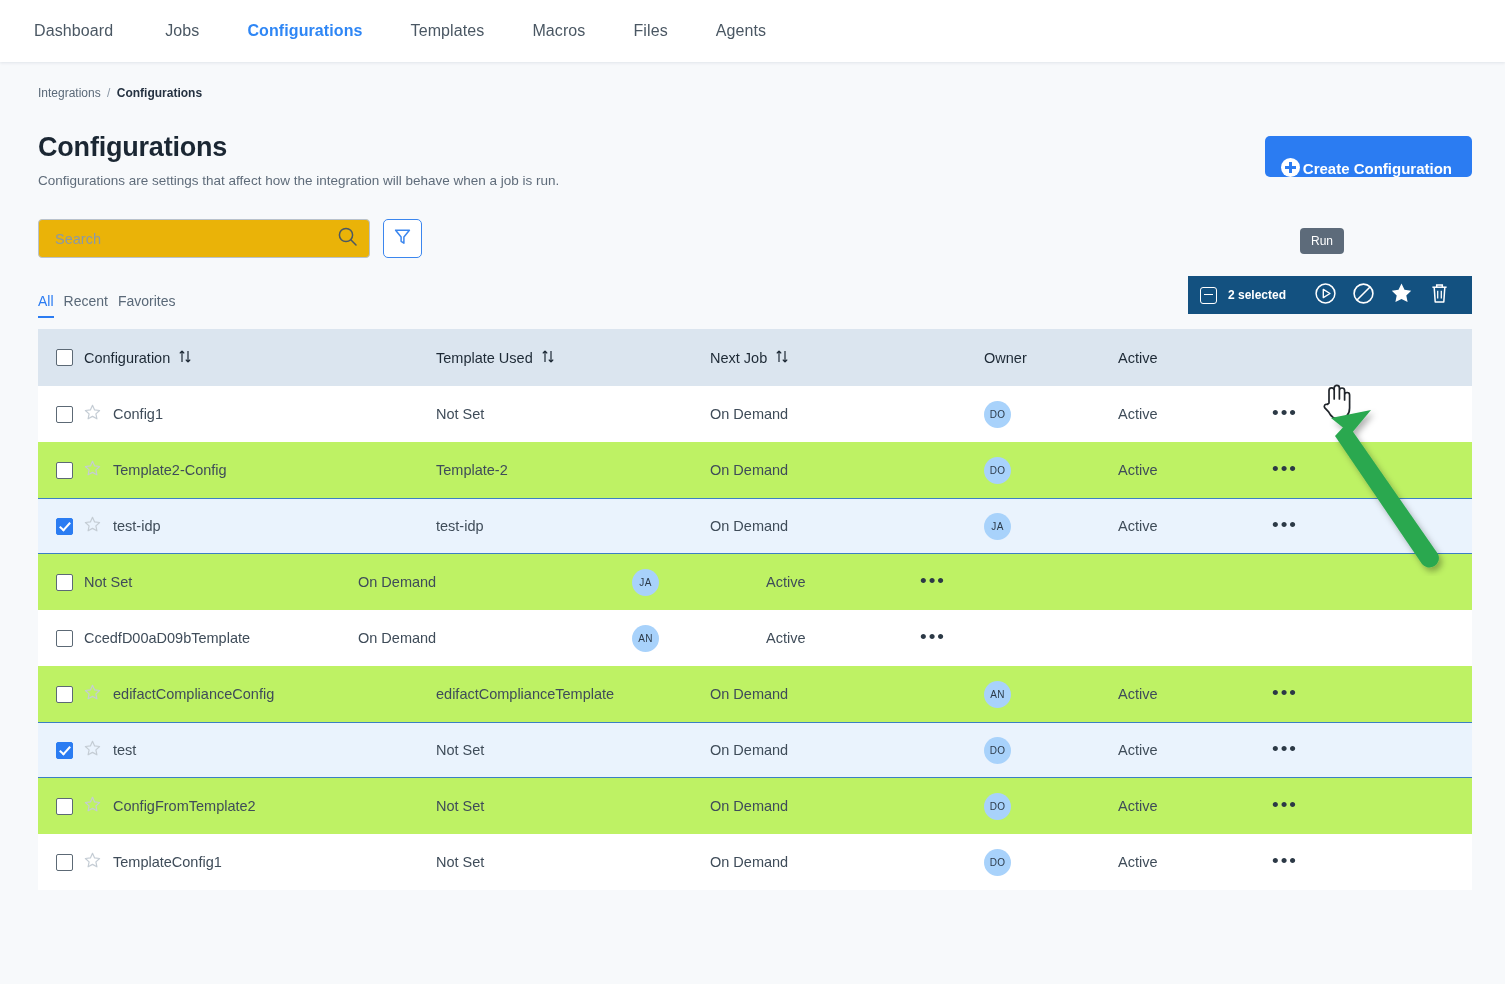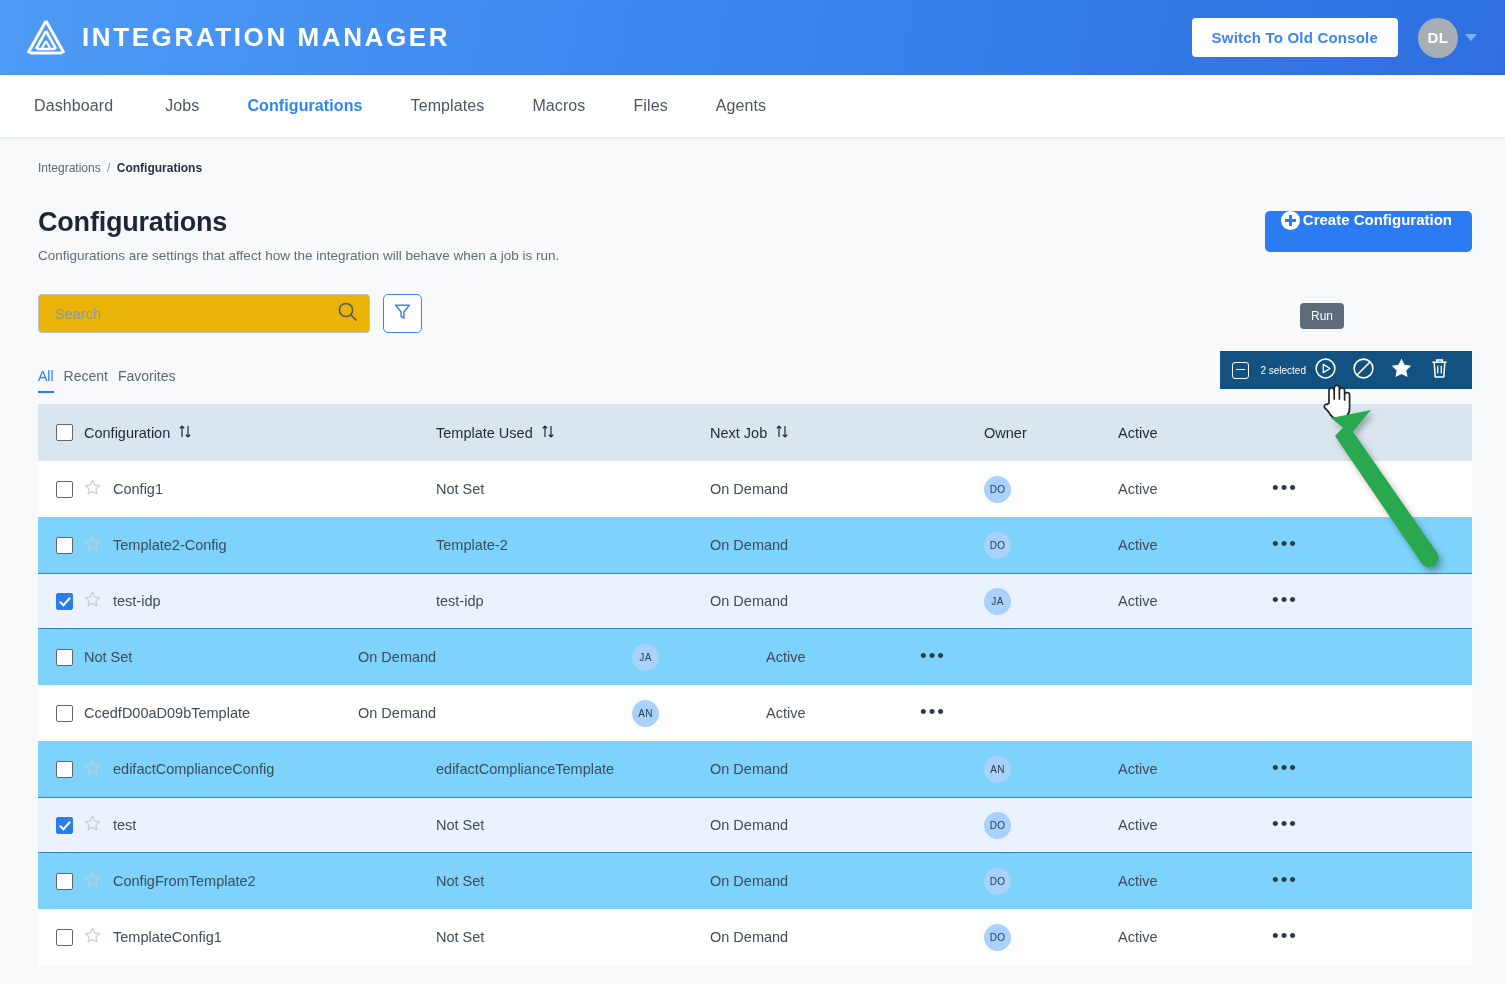--- a/index.html
+++ b/index.html
@@ -76,21 +76,21 @@
   .page-head { display: flex; align-items: flex-start; }
   .page-title { font-size: 27px; color: #1b2733; font-weight: bold; letter-spacing: -.2px; }
   .page-sub { font-size: 13.5px; color: #5f6c7a; margin-top: 10px; }
 
   .create-btn {
     margin-left: auto; margin-top: 4px;
     background: #2b7cf2; border: none; border-radius: 5px;
     color: #fff; font-size: 15px; font-weight: bold;
     font-family: "Liberation Sans", sans-serif;
     height: 41px; padding: 0 20px 0 16px;
-    display: flex; align-items: flex-start; gap: 3px; cursor: pointer;
+    display: flex; align-items: flex-end; gap: 3px; cursor: pointer;
   }
   .plus-circle {
     width: 19px; height: 19px; border-radius: 50%;
     background: #ffffff; position: relative; flex: none;
   }
   .plus-circle::before, .plus-circle::after {
     content: ""; position: absolute; background: #2b7cf2;
   }
   .plus-circle::before { left: 4px; right: 4px; top: 8px; height: 3px; }
   .plus-circle::after { top: 4px; bottom: 4px; left: 8px; width: 3px; }
@@ -131,21 +131,21 @@
     padding: 0 14px 0 12px; color: #fff;
   }
   .bulk-minus {
     width: 17px; height: 17px; border: 1.6px solid #fff; border-radius: 3px;
     position: relative; margin-right: 11px; cursor: pointer; flex: none;
   }
   .bulk-minus::after {
     content: ""; position: absolute; left: 3px; right: 3px; top: 6px;
     height: 1.8px; background: #fff;
   }
-  .bulk-count { font-size: 10px; font-weight: normal; margin-right: 0; white-space: nowrap; }
+  .bulk-count { font-size: 12px; font-weight: bold; margin-right: 20px; white-space: nowrap; }
   .bulk-icon {
     width: 38px; height: 38px; display: flex;
     align-items: center; justify-content: center; cursor: pointer;
   }
 
   .tooltip-run {
     position: absolute; right: 128px; top: -56px;
     background: #5d6b7a; color: #fff; border-radius: 4px;
     font-size: 12px; padding: 6px 11px;
   }
@@ -153,21 +153,21 @@
   
   .table { margin-top: 11px; width: 1434px; }
   .tr {
     display: flex; align-items: center; height: 56px;
     border-top: 1px solid transparent; border-bottom: 1px solid transparent;
   }
   .thead {
     background: #dbe5ef; height: 57px; color: #1d2935;
     font-size: 14.5px;
   }
-  .tr.alt { background: #7dd3fc; }
+  .tr.alt { background: #bef264; }
   .tr.plain { background: #ffffff; }
   .tr.selected {
     background: #eaf3fd;
     border-top: 1px solid #3c7fc4; border-bottom: 1px solid #3c7fc4;
   }
   .c-check { width: 46px; padding-left: 18px; flex: none; display: flex; align-items: center; }
   .c-name  { width: 352px; flex: none; display: flex; align-items: center; gap: 12px; }
   .c-tmpl  { width: 274px; flex: none; }
   .c-next  { width: 274px; flex: none; }
   .c-owner { width: 134px; flex: none; }
@@ -200,41 +200,20 @@
 
   
   .cursor-hand { position: absolute; left: 1319px; top: 381px; pointer-events: none; }
   .green-arrow { position: absolute; left: 1327px; top: 396px; pointer-events: none; }
 </style>
 </head>
 <body>
 
 <div id="app">
 
-  <div class="topbar">
-    <div class="brand">
-      <span>
-        <svg class="brand-logo" viewBox="0 0 44 40" fill="none">
-          <path d="M22 3 L40 35" stroke="#fff" stroke-width="3"></path>
-          <path d="M22 3 L4 35" stroke="#fff" stroke-width="3"></path>
-          <path d="M6 35 H38" stroke="#fff" stroke-width="3"></path>
-          <path d="M22 13 L32 31 M22 13 L12 31 M13 31 H31" stroke="#fff" stroke-width="2.6"></path>
-          <path d="M22 23 L26 30 M22 23 L18 30" stroke="#fff" stroke-width="2.2"></path>
-        </svg>
-      </span>
-      <span class="brand-title">INTEGRATION MANAGER</span>
-    </div>
-    <div class="topbar-right">
-      <button class="switch-console-btn">Switch To Old Console</button>
-      <div class="avatar-wrap">
-        <div class="avatar-top">DL</div>
-        <div class="caret-down"></div>
-      </div>
-    </div>
-  </div>
 
   <div class="navbar">
     <div class="nav-item">Dashboard</div>
     <div class="nav-item">Jobs</div>
     <div class="nav-item active">Configurations</div>
     <div class="nav-item">Templates</div>
     <div class="nav-item">Macros</div>
     <div class="nav-item">Files</div>
     <div class="nav-item">Agents</div>
   </div>

